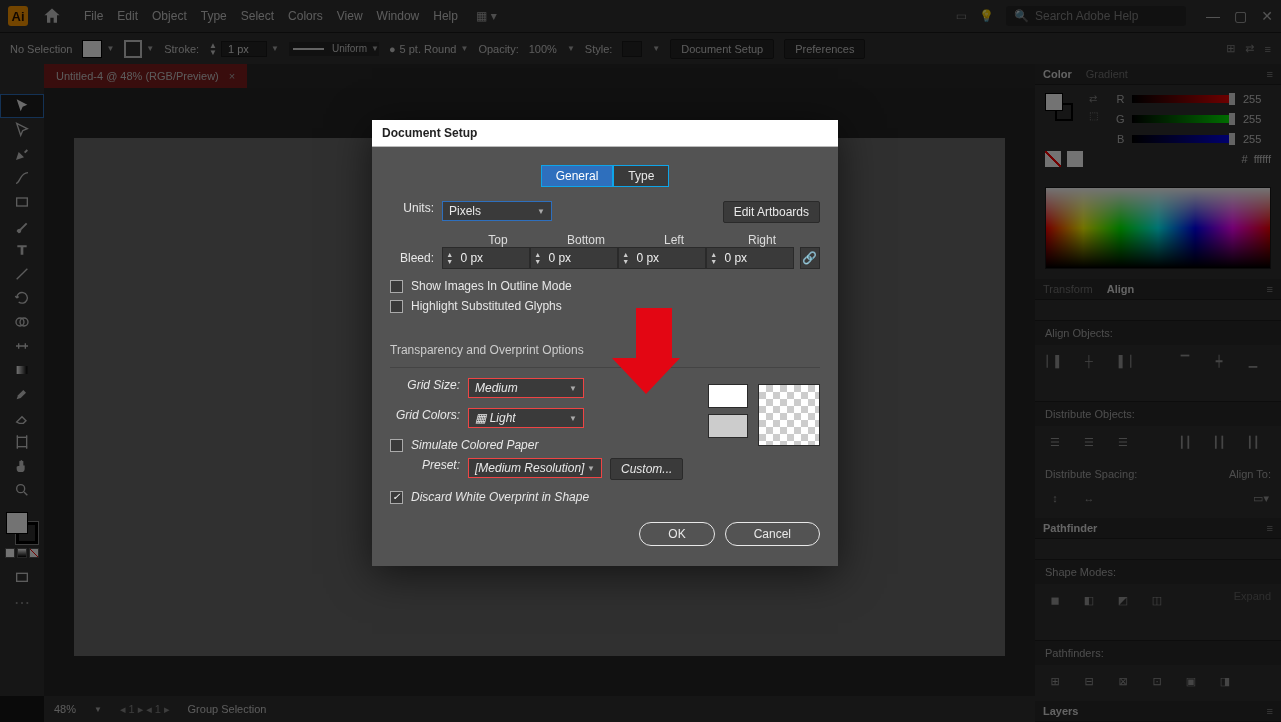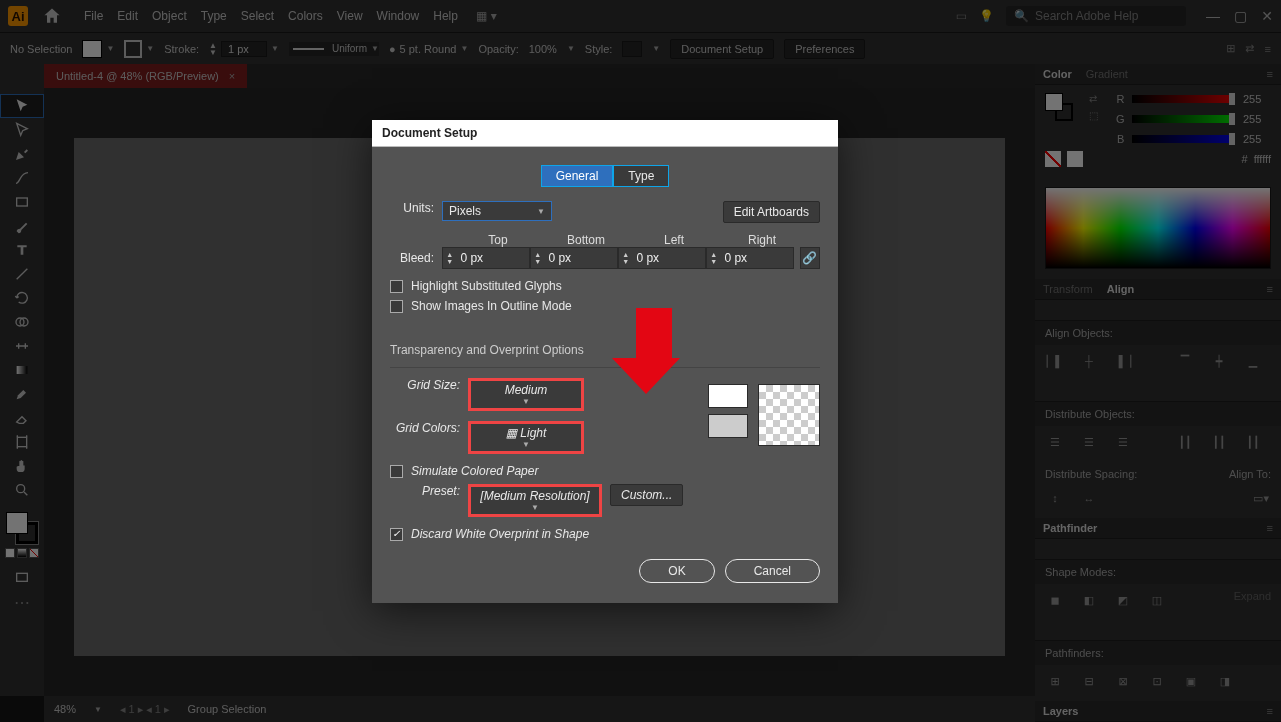--- a/index.html
+++ b/index.html
@@ -82,21 +82,21 @@
 
 .dialog { position: absolute; top: 120px; left: 372px; width: 466px; background: #535353; z-index: 10; box-shadow: 0 8px 40px rgba(0,0,0,.6); color: #e8e8e8; font-size: 12px; }
 .dlg-title { background: #fff; color: #222; padding: 6px 10px; font-size: 12px; font-weight: 600; border-bottom: 1px solid #bbb; }
 .dlg-body { padding: 12px 18px 18px; }
 .tab-strip { display: flex; justify-content: center; margin: 6px 0 14px; }
 .tab-strip .t { padding: 3px 14px; background: #3a3a3a; border:1px solid #0ea5e9; }
 .tab-strip .t.act { background: #2e6fbd; color: #fff; }
 .row { display: flex; align-items: flex-start; gap: 8px; margin-bottom: 10px; }
 .lbl { text-align: right; }
 .sel { background: #3a3a3a; border: 1px solid #2e6fbd; padding: 2px 6px; display: flex; align-items: center; justify-content: space-between; }
-.sel.plain { border: 3px solid #ef4444; flex-direction: column; }
+.sel.plain { border: 1px solid #ef4444; }
 .btn-o { background: #3a3a3a; border: 1px solid #2a2a2a; padding: 3px 10px; border-radius: 2px; }
 .bleed-hdr { display: flex; gap: 0; margin-left: 64px; }
 .bleed-hdr div { width: 88px; text-align: center; color: #ddd; }
 .bleed-row { display: flex; align-items: center; gap: 0; }
 .bleed-row .lbl2 { width: 44px; text-align: right; margin-right: 8px;}
 .num-spin { display: flex; align-items: center; background: #3a3a3a; border: 1px solid #2a2a2a; width: 88px; height: 22px; }
 .num-spin .ar { width: 16px; display:flex; flex-direction:column; align-items:center; font-size:7px; color:#ccc; line-height:7px; }
 .num-spin input { background: transparent; border: 0; color: #eee; width: 100%; font-size: 12px; padding-left: 4px; outline: none; }
 .link-ic { width: 20px; height: 22px; background:#3a3a3a; border:1px solid #2a2a2a; display:flex;align-items:center;justify-content:center; margin-left:6px;}
 .chk { display: flex; align-items: center; gap: 8px; margin: 6px 0; }
@@ -478,25 +478,25 @@
           </div>
         <div class="num-spin">
             <div class="ar">▲<br>▼</div>
             <input value="0 px" style="">
           </div>
         <div class="link-ic">🔗</div>
       </div>
 
       <div class="chk">
           <div class="box"></div>
-          <span>Highlight Substituted Glyphs</span>
+          <span>Show Images In Outline Mode</span>
         </div>
       <div class="chk">
           <div class="box"></div>
-          <span>Show Images In Outline Mode</span>
+          <span>Highlight Substituted Glyphs</span>
         </div>
 
       <div class="section-title" style="margin-top:30px;">Transparency and Overprint Options</div>
       <div class="hr"></div>
 
       <div style="display:flex;gap:3px;font-style:italic;">
         <div style="flex:1;">
           <div class="row">
             <span class="lbl" style="width:70px;">Grid Size:</span>
             <div class="sel plain" style="width:116px;">

